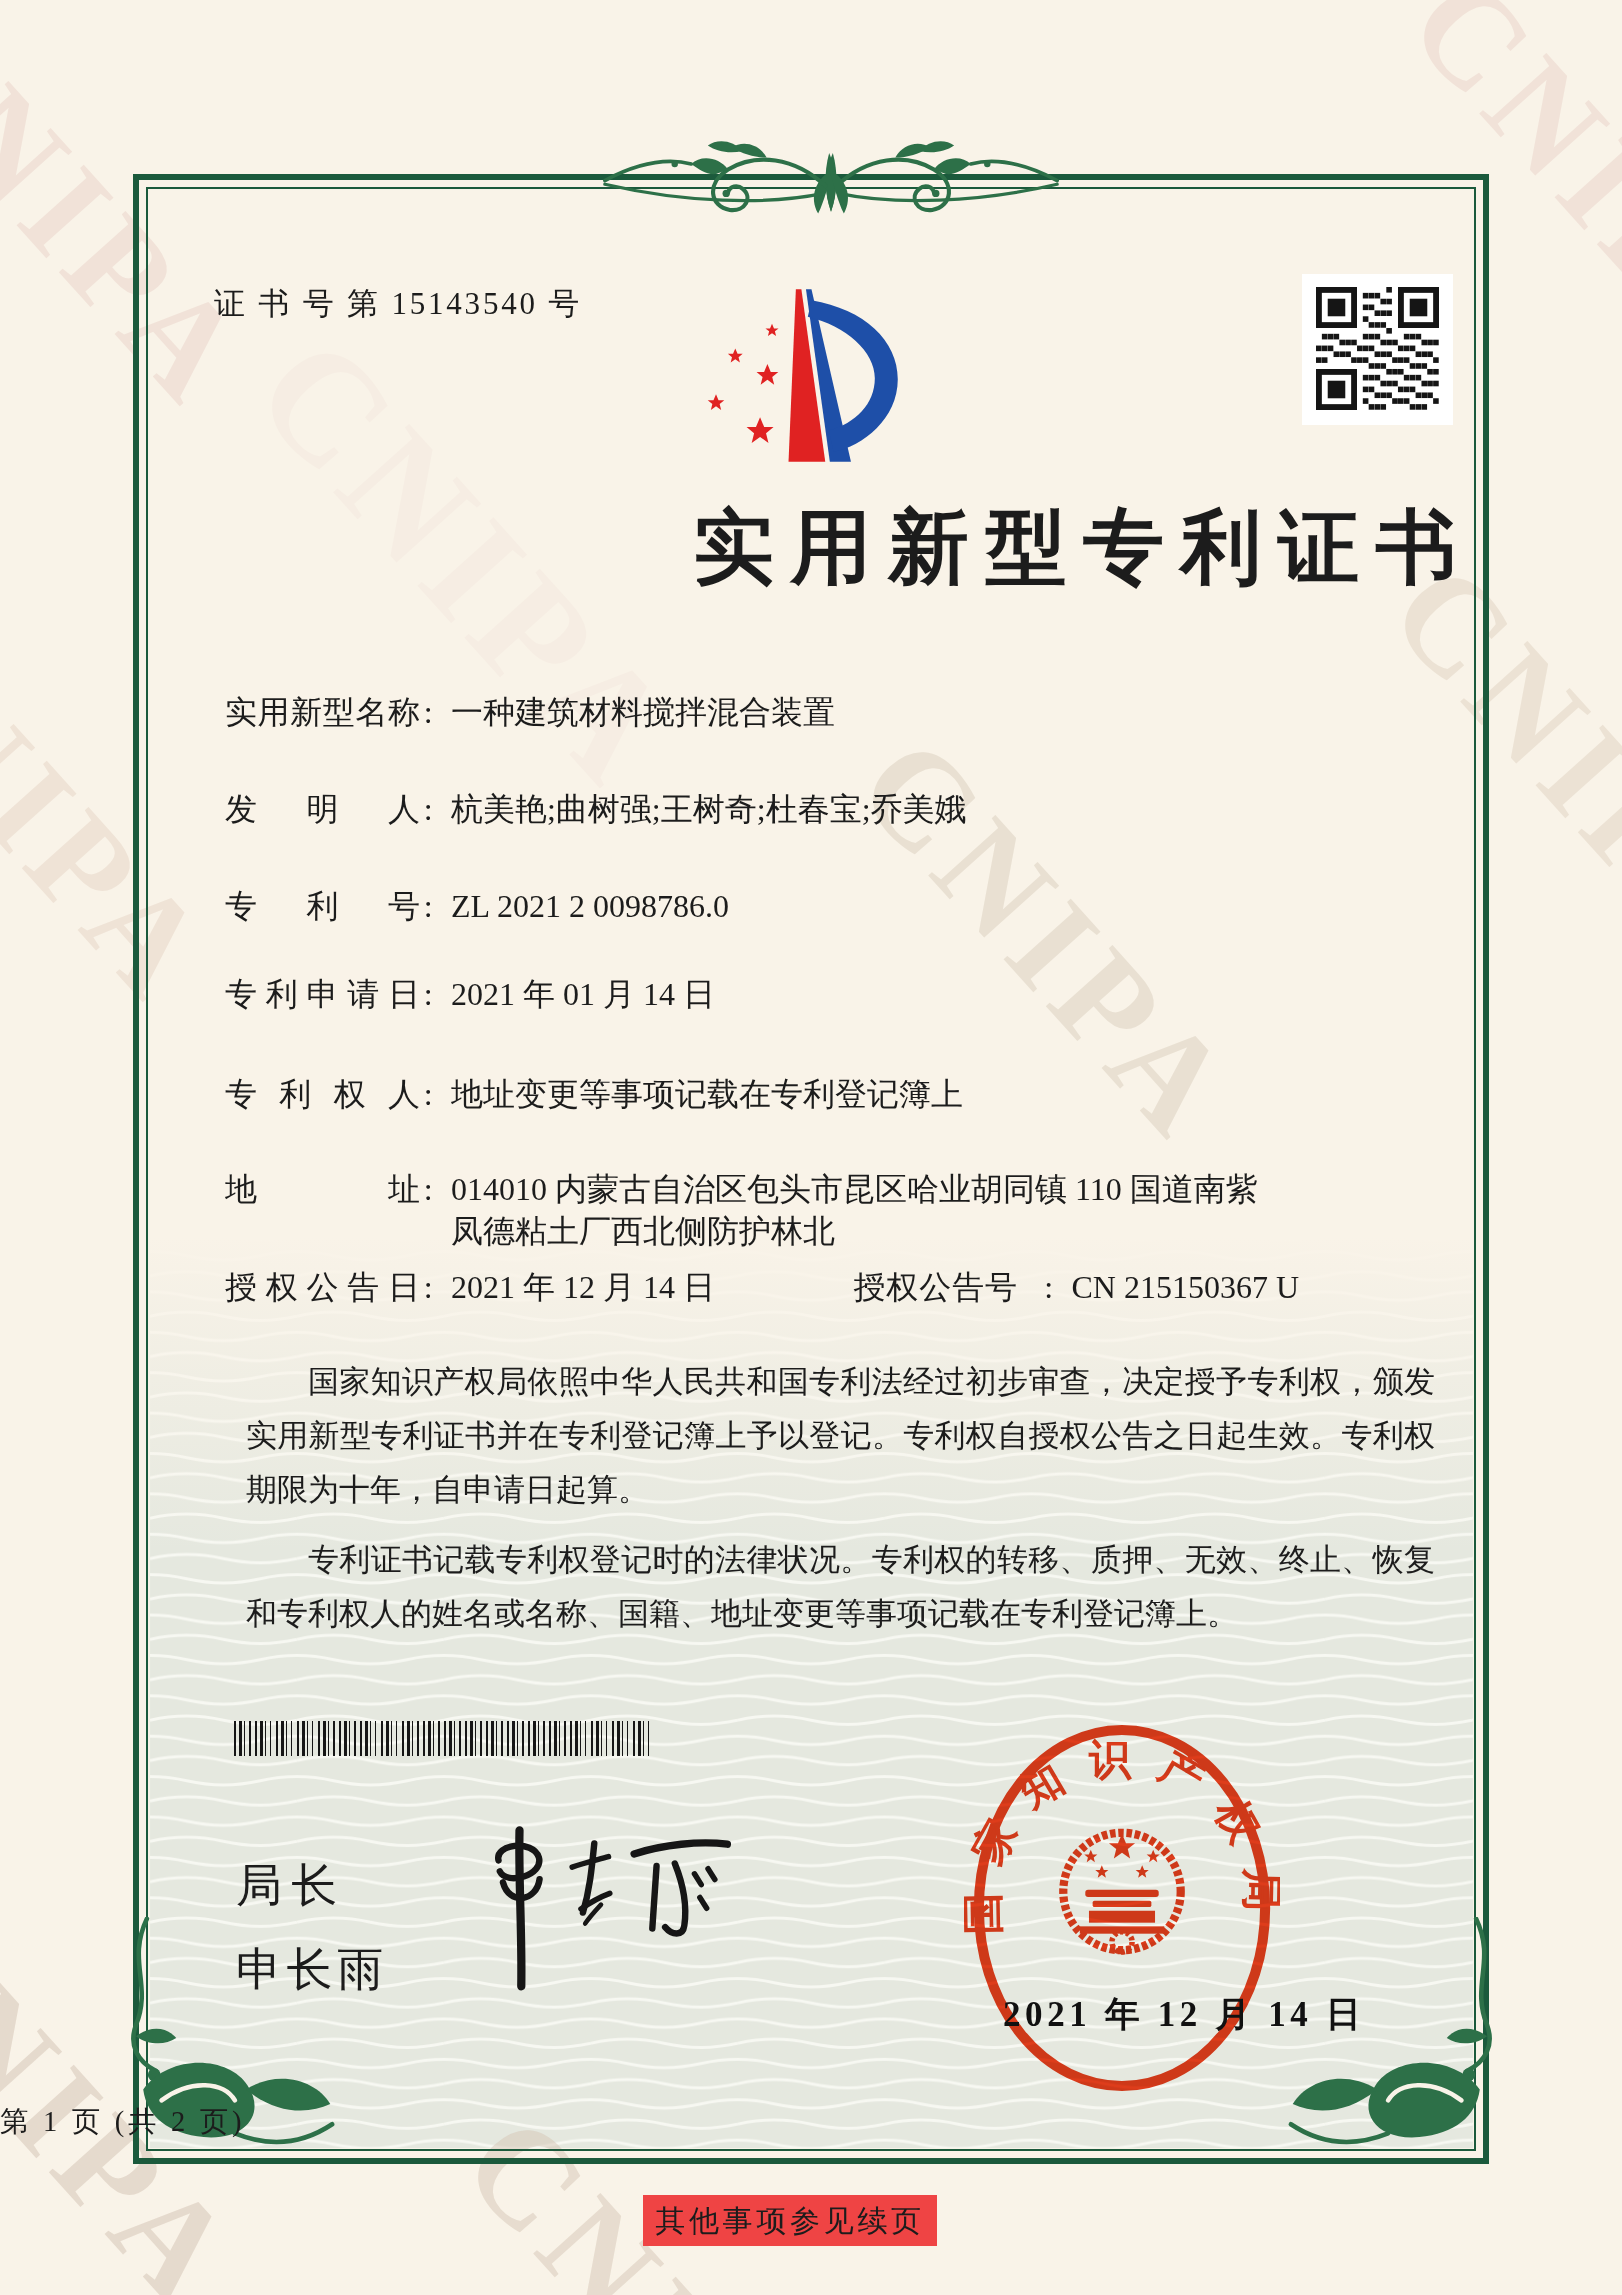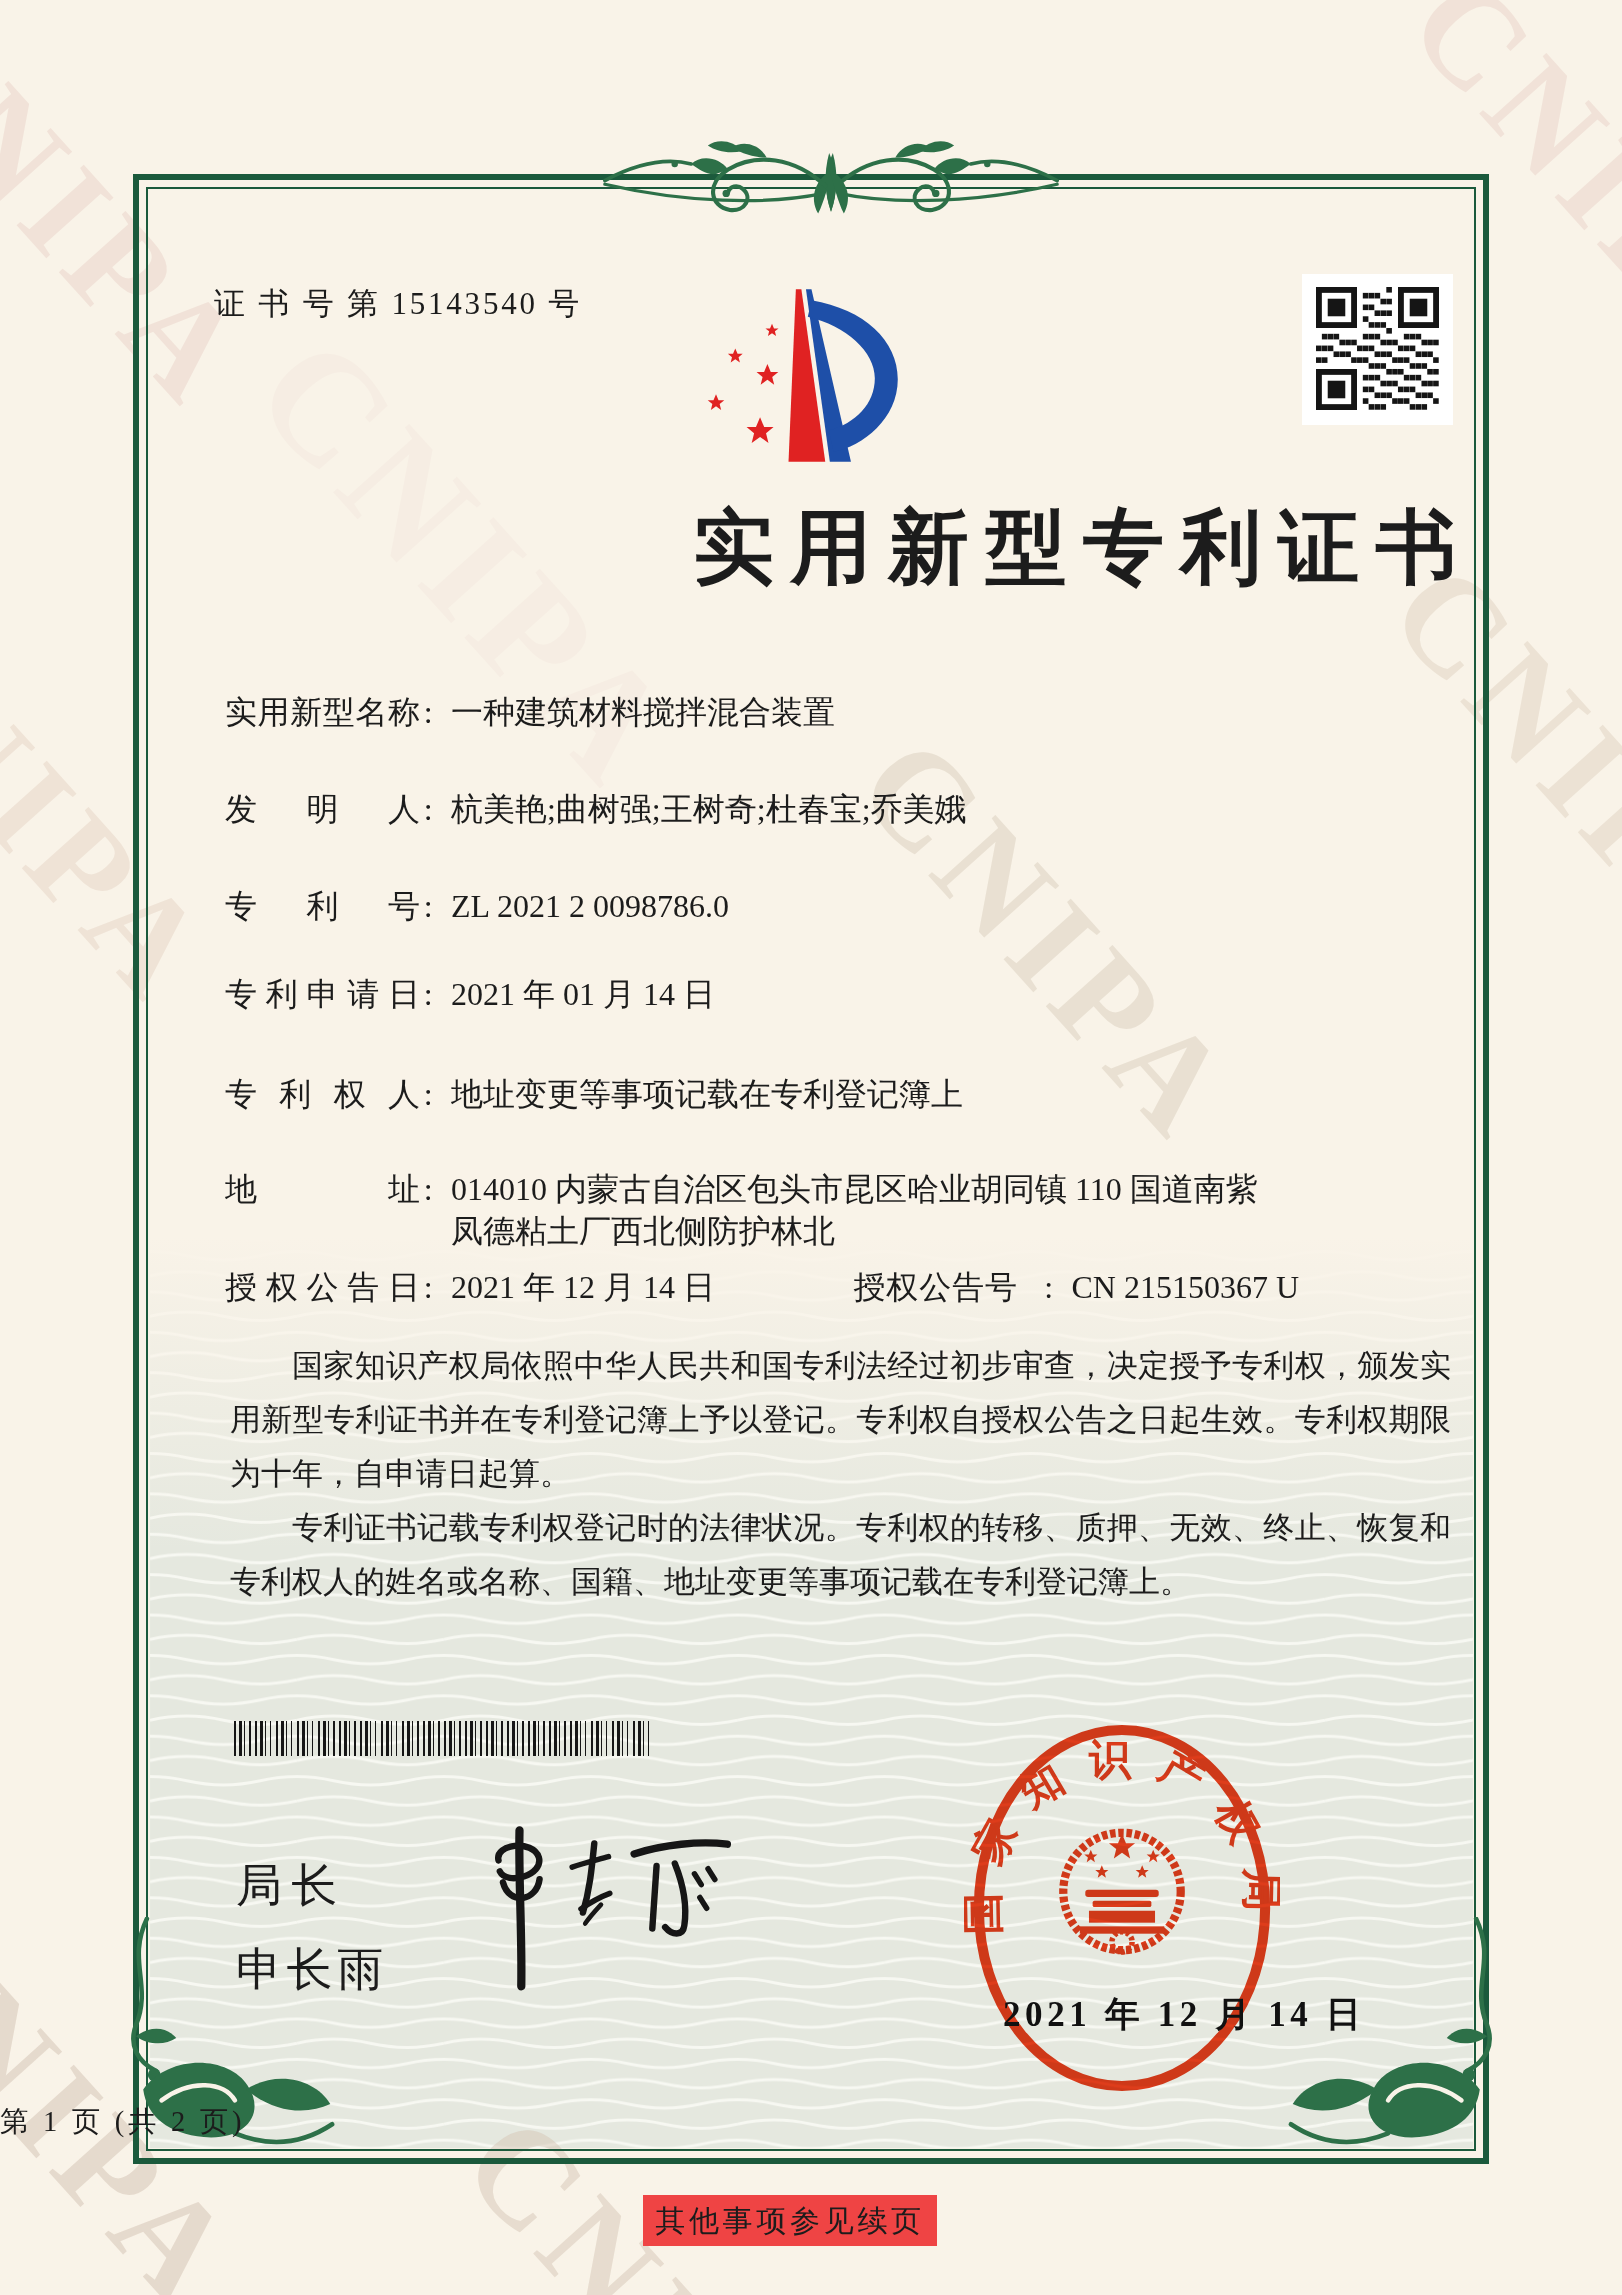--- a/index.html
+++ b/index.html
@@ -22,21 +22,21 @@
   .certno{font-size:31px;letter-spacing:2.8px;}
   .title{font-size:81px;font-weight:bold;letter-spacing:16.5px;text-align:right;}
 
   .row{font-size:32px;line-height:42px;white-space:nowrap;}
   .lab{display:inline-block;width:195px;text-align:justify;text-align-last:justify;vertical-align:top;}
   .colon{display:inline-block;margin:0 18.4px 0 3.7px;vertical-align:top;}
   .val{display:inline-block;vertical-align:top;white-space:normal;width:946px;}
   .lab2{display:inline-block;width:187px;vertical-align:top;letter-spacing:0.9px;}
 
   .bodytext{font-size:31px;line-height:54px;text-align:justify;}
-  .bodytext p{margin:0;text-indent:2em;}
+  .bodytext p{margin:16px;text-indent:2em;}
 
   .barcode{background-image:repeating-linear-gradient(90deg,
      #161616 0 1.8px,rgba(0,0,0,0) 1.8px 4.6px,
      #161616 4.6px 8.3px,rgba(0,0,0,0) 8.3px 10px,
      #161616 10px 11px,rgba(0,0,0,0) 11px 14.7px,
      #161616 14.7px 16.5px,rgba(0,0,0,0) 16.5px 21px);}
 
   .signer{font-size:46px;letter-spacing:9.2px;}
   .sealdate{font-size:35px;letter-spacing:4.6px;font-weight:bold;color:#111;}
   .pageinfo{font-size:28.5px;letter-spacing:3.7px;text-align:left;}

